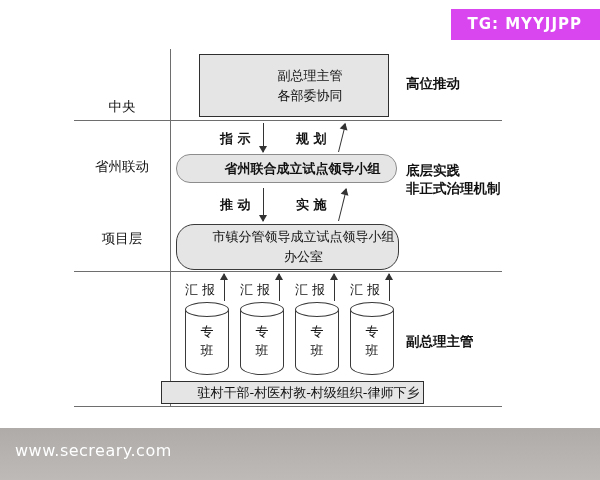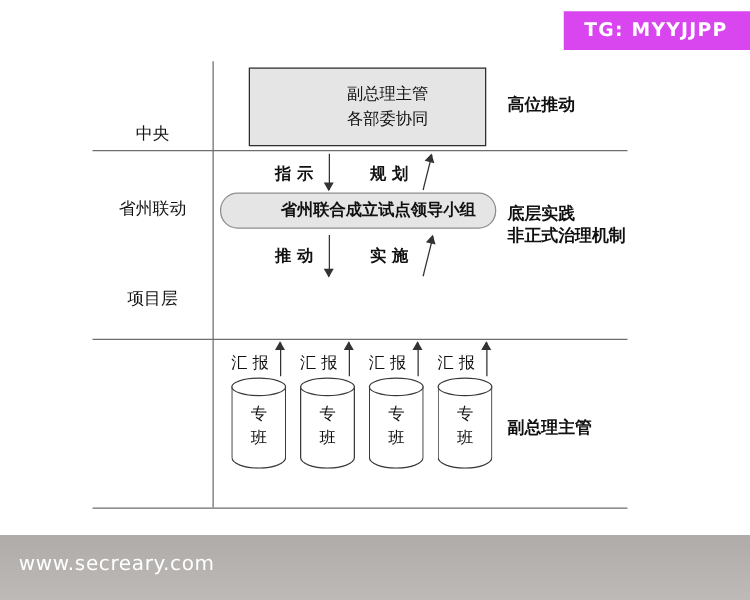--- a/index.html
+++ b/index.html
@@ -98,20 +98,24 @@
 
   <div class="flowlabel" style="left:220px;top:196px">推 动</div>
   <div class="varrow" style="left:263px;top:188px;height:33px">
     <i class="ah ah-down"></i>
   </div>
   <div class="flowlabel" style="left:296px;top:196px">实 施</div>
   <div class="varrow slant" style="left:338px;top:188px;height:33px">
     <i class="ah ah-up"></i>
   </div>
 
+  <div class="box rbox2" style="left:176px;top:224px;width:223px;height:46px">
+    <span class="ln">市镇分管领导成立试点领导小组</span>
+    <span class="ln">办公室</span>
+  </div>
 
   <div class="rep-label" style="left:179px;top:281px">汇 报</div>
   <div class="varrow" style="left:224px;top:274px;height:27px">
       <i class="ah ah-up"></i>
     </div>
   <div class="rep-label" style="left:234px;top:281px">汇 报</div>
   <div class="varrow" style="left:279px;top:274px;height:27px">
       <i class="ah ah-up"></i>
     </div>
   <div class="rep-label" style="left:289px;top:281px">汇 报</div>
@@ -149,14 +153,17 @@
   </div>
   <div class="cyl" style="left:350px;top:302px">
     <div class="cyl-body"></div>
     <div class="cyl-top"></div>
     <div class="cyl-text">
       <span>专</span>
       <span>班</span>
     </div>
   </div>
 
+  <div class="box bbox" style="left:161px;top:381px;width:263px;height:23px">
+    <span class="ln" style="line-height:20px">驻村干部-村医村教-村级组织-律师下乡</span>
+  </div>
 
 </div>
 
 </body></html>

